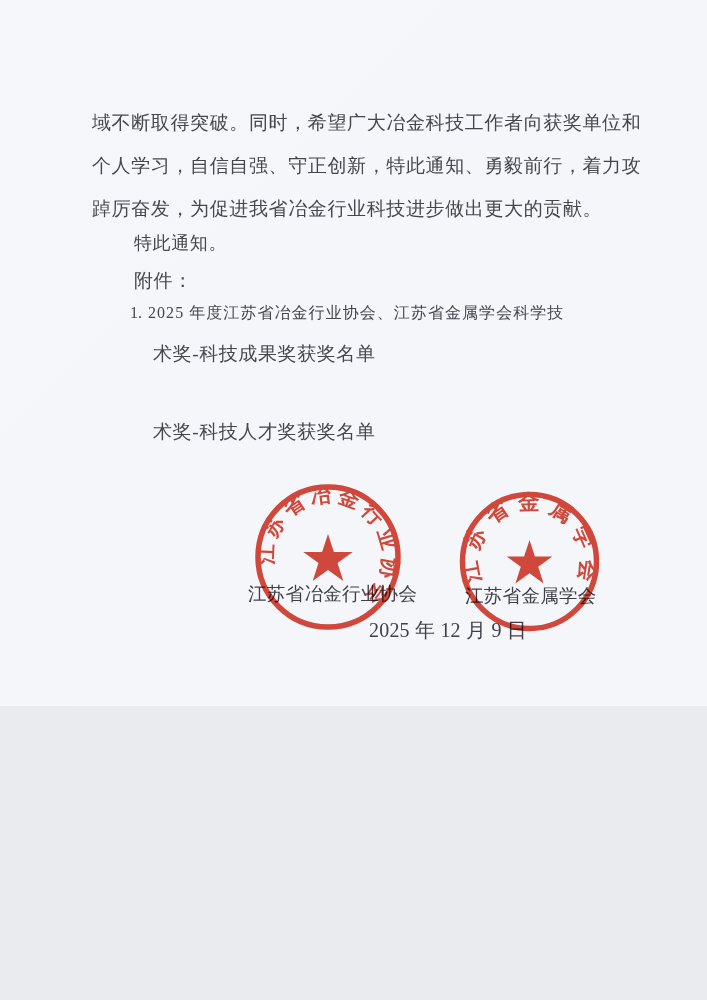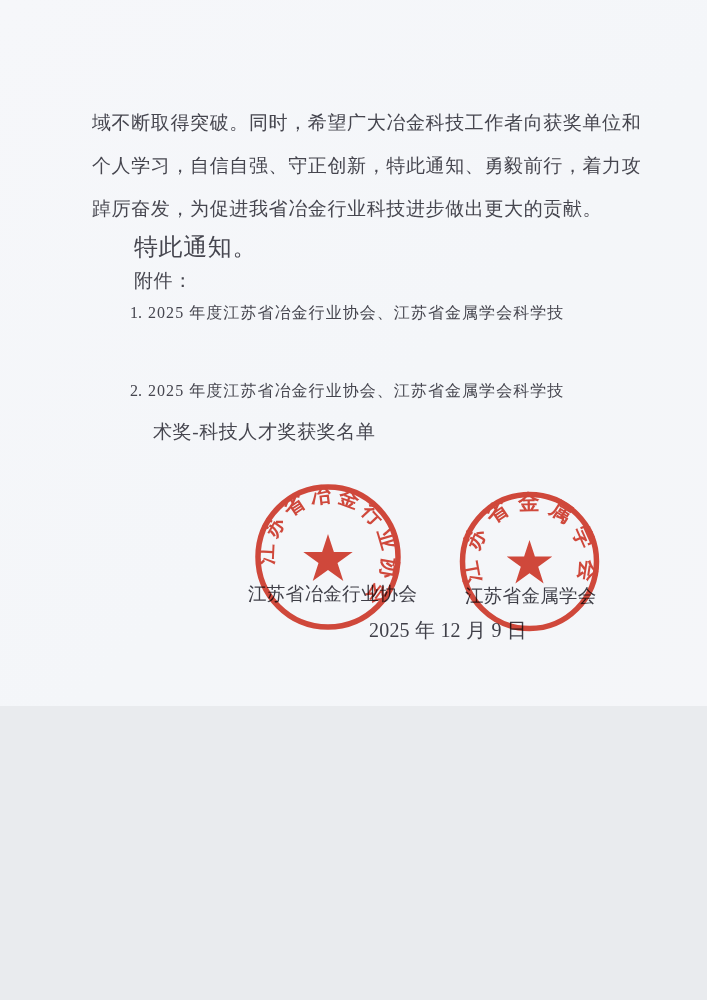--- a/index.html
+++ b/index.html
@@ -15,21 +15,21 @@
     padding-left:28px;
   }
   .abs{position:absolute;}
   
   .para{
     left:92px;top:101px;width:554px;
     font-size:19px;line-height:43px;letter-spacing:0.62px;
     color:#46464f;
   }
   .para .pline{white-space:nowrap;}
-  .closing{left:134px;top:231px;font-size:24px;letter-spacing:0.6px;color:#46464f;}
+  .closing{left:134px;top:231px;font-size:18px;letter-spacing:0.6px;color:#46464f;}
   .attach-label{left:134px;top:268px;font-size:19px;letter-spacing:0.6px;color:#46464f;}
   .attach{font-size:16px;color:#46464f;}
   .attach .l1{white-space:nowrap;letter-spacing:1.05px;}
   .attach .num{margin-right:6px;letter-spacing:0;}
   .attach-cont{font-size:19px;letter-spacing:0.6px;color:#46464f;white-space:nowrap;}
   
   .sig-org{font-size:18.5px;letter-spacing:0.3px;color:#3f3f48;white-space:nowrap;}
   .sig-date{font-size:20px;letter-spacing:0.2px;color:#3f3f48;white-space:nowrap;}
   
   .seal{mix-blend-mode:multiply;opacity:0.92;filter:blur(0.2px);}
@@ -53,24 +53,22 @@
     <div class="pline">踔厉奋发，为促进我省冶金行业科技进步做出更大的贡献。</div>
   </div>
 
   <div class="abs closing">特此通知。</div>
 
   <div class="abs attach-label">附件：</div>
 
   <div class="abs attach" style="left:130px;top:303px;">
     <div class="l1"><span class="num">1.</span><span>2025 年度江苏省冶金行业协会、江苏省金属学会科学技</span></div>
   </div>
+  <div class="abs attach-cont" style="left:153px;top:341px;">术奖-科技成果奖获奖名单</div>
 
-  <div class="abs attach" style="left:130px;top:381px;">
-    <div class="l1"><span class="num">2.</span><span>2025 年度江苏省冶金行业协会、江苏省金属学会科学技</span></div>
-  </div>
   <div class="abs attach-cont" style="left:153px;top:419px;">术奖-科技人才奖获奖名单</div>
 
   <div class="abs sig-org" style="left:248px;top:581px;">江苏省冶金行业协会</div>
   <div class="abs sig-org" style="left:465px;top:583px;">江苏省金属学会</div>
 
   <div class="abs sig-date" style="left:369px;top:617px;">2025 年 12 月 9 日</div>
 
   <svg class="abs seal seal-left" viewBox="0 0 150 150">
     <circle cx="75" cy="75" r="70" fill="none" stroke-width="5.5" stroke="#d63a2b"></circle>
     <polygon points="75,52 80.9,69.9 99.7,70 84.5,81.1 90.3,99 75,88 59.7,99 65.5,81.1 50.3,70 69.1,69.9" fill="#d63a2b"></polygon>

